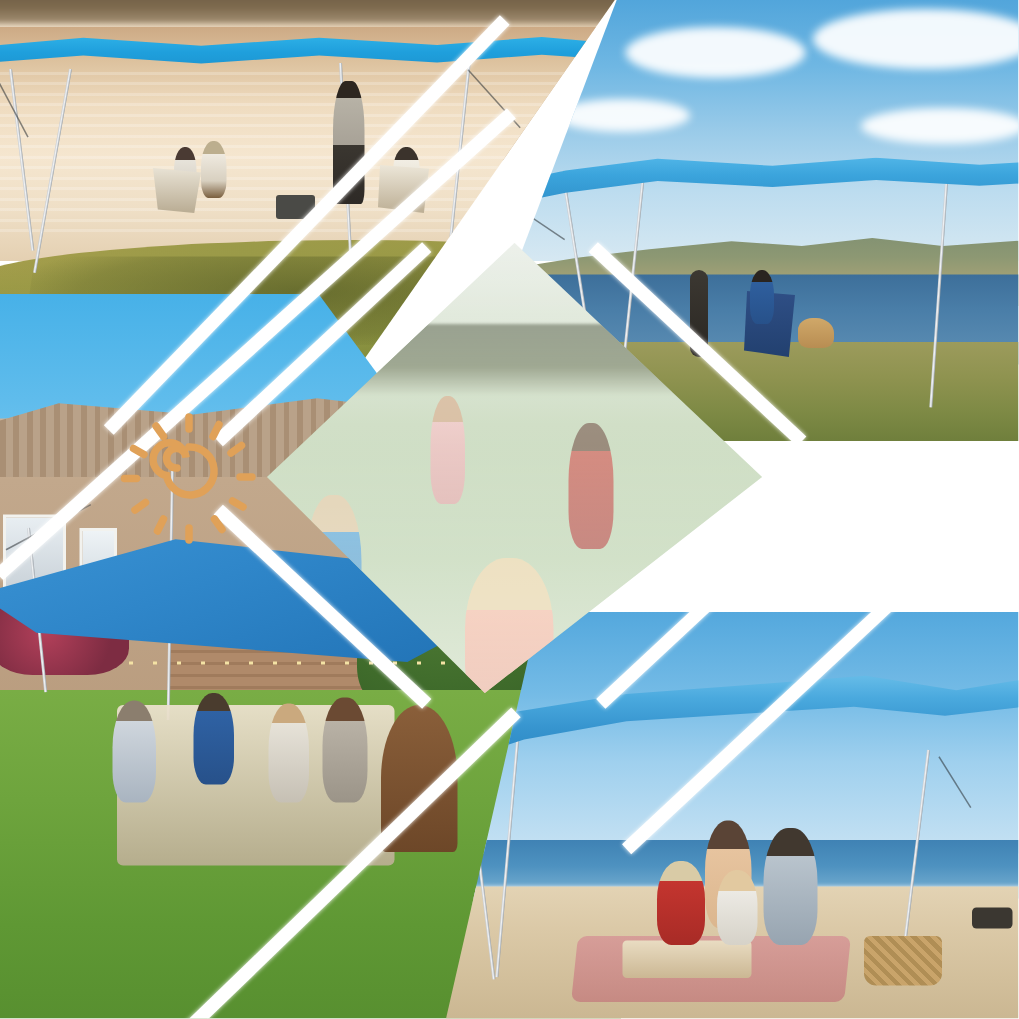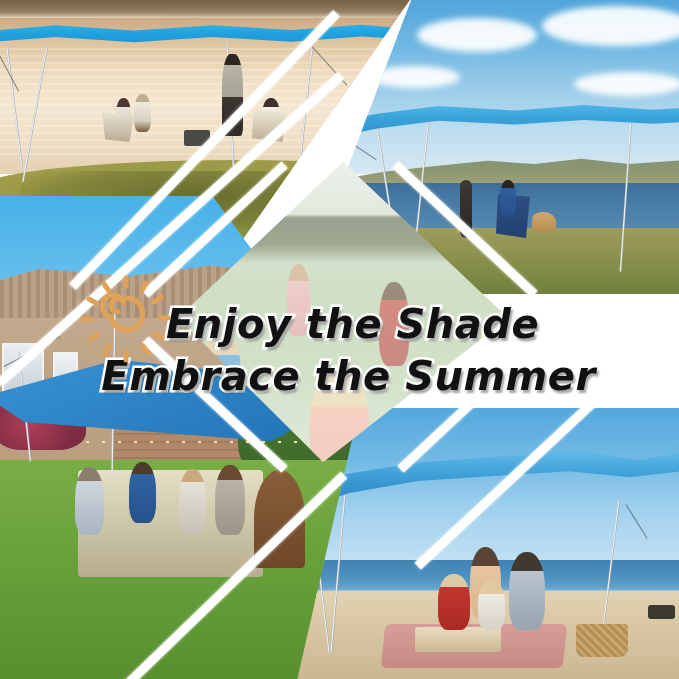--- a/index.html
+++ b/index.html
@@ -382,18 +382,14 @@
         <line x1="48" y1="88" x2="48" y2="80"></line>
         <line x1="27" y1="82" x2="31" y2="74"></line>
         <line x1="12" y1="68" x2="19" y2="63"></line>
         <line x1="5" y1="47" x2="13" y2="47"></line>
         <line x1="11" y1="27" x2="18" y2="31"></line>
         <line x1="26" y1="12" x2="31" y2="19"></line>
       </g>
     </svg>
   </div>
 
-  <div id="headline">
-    <span class="line l1">Enjoy the Shade</span>
-    <span class="line l2">Embrace the Summer</span>
-  </div>
 
 </div>
 
 </body></html>

